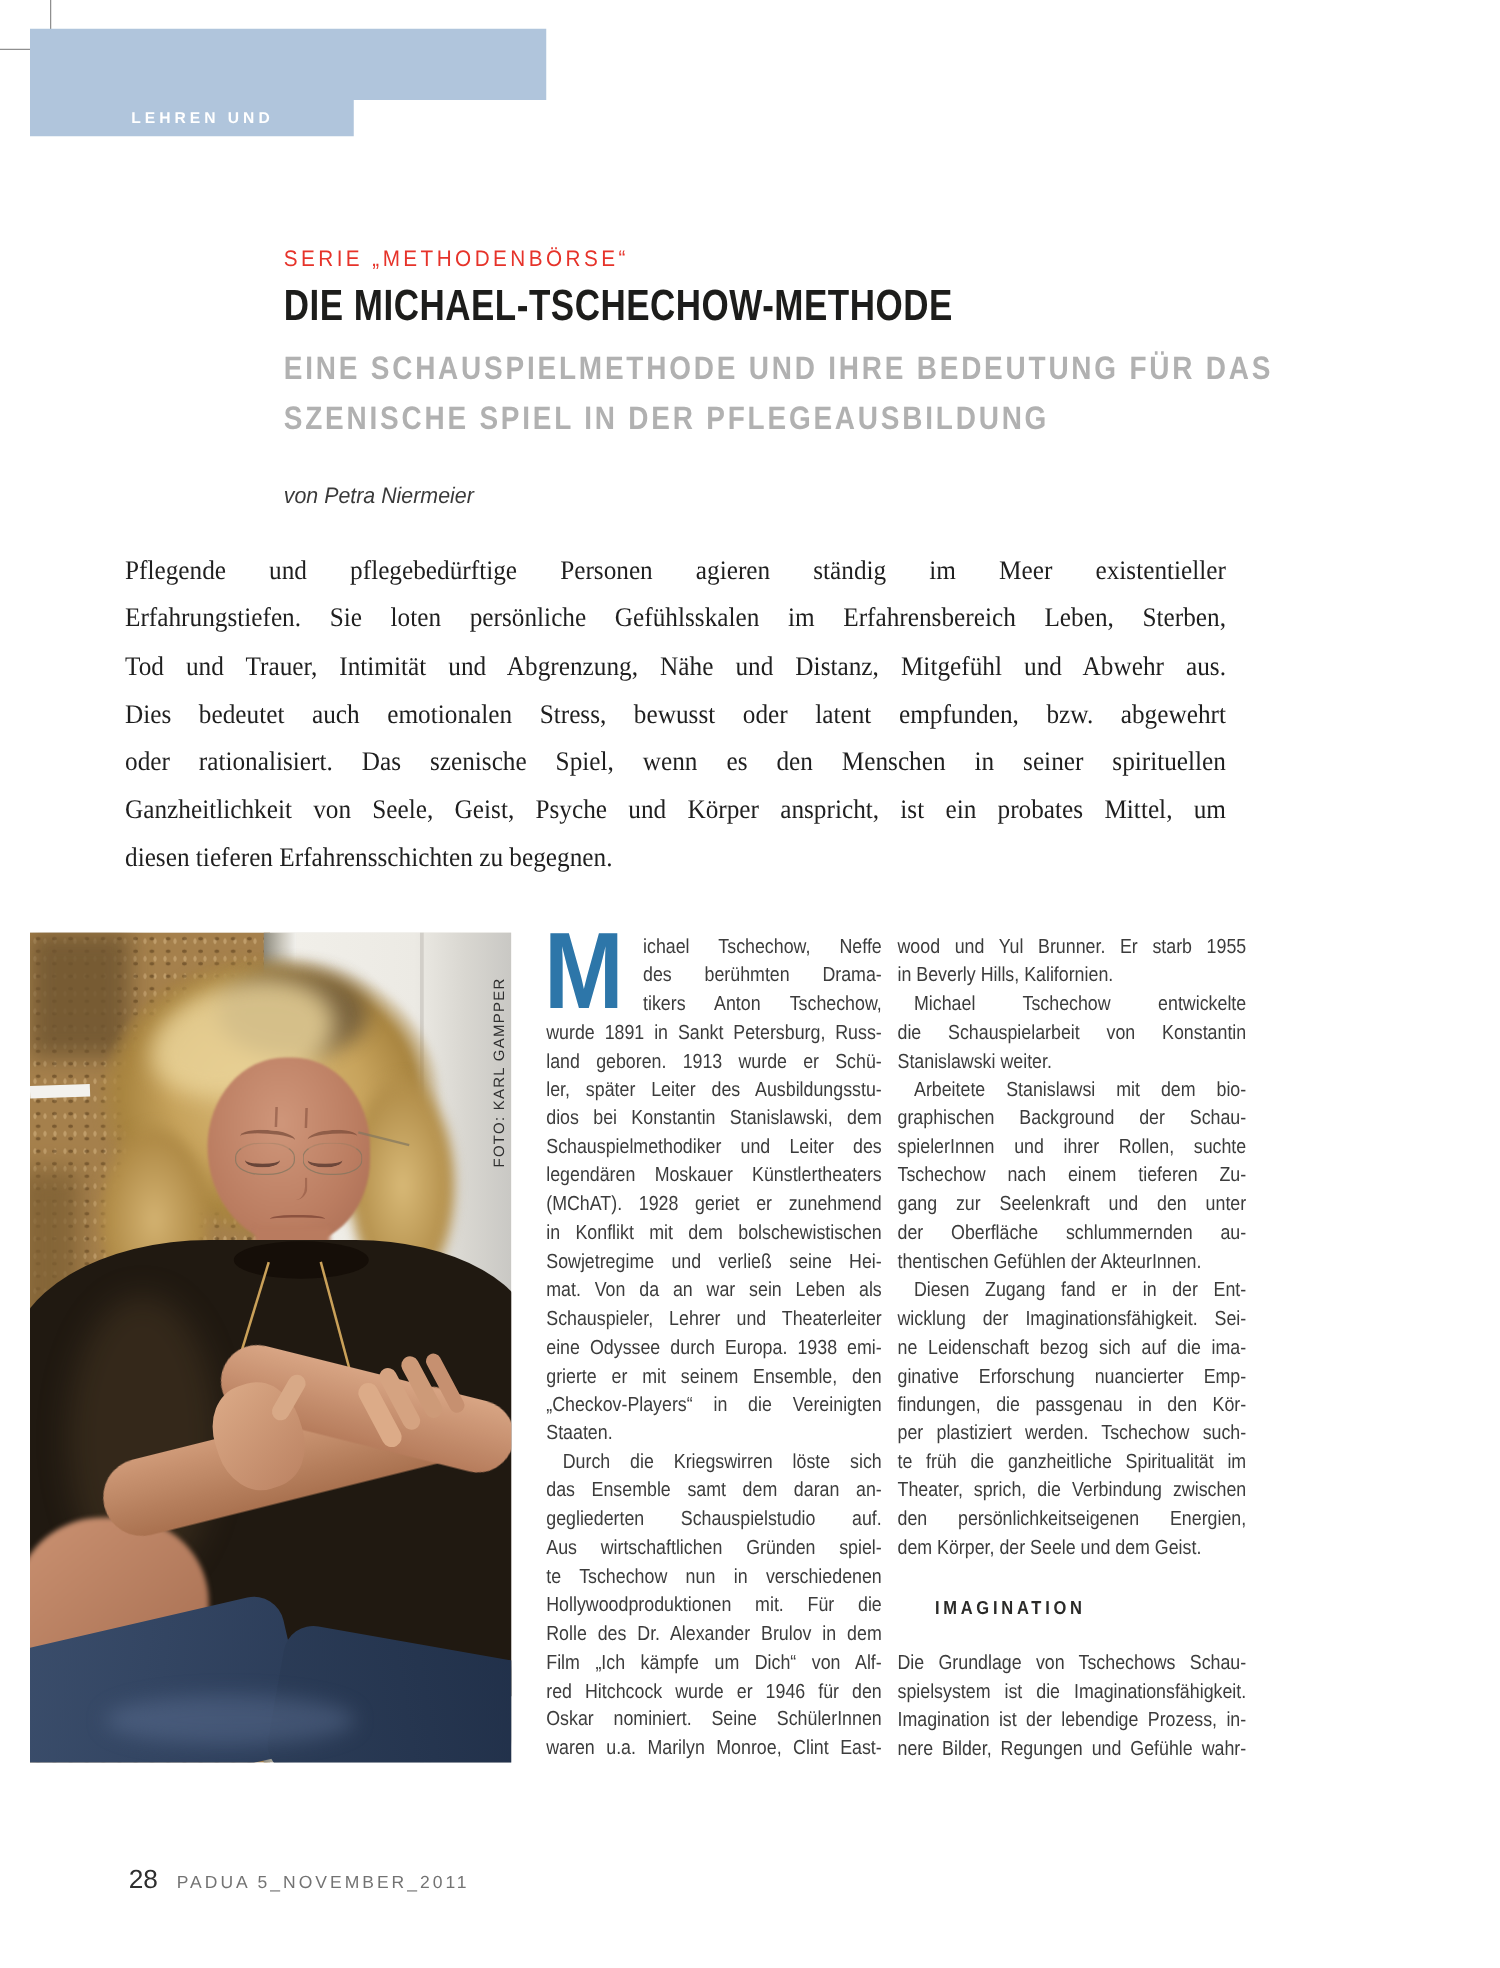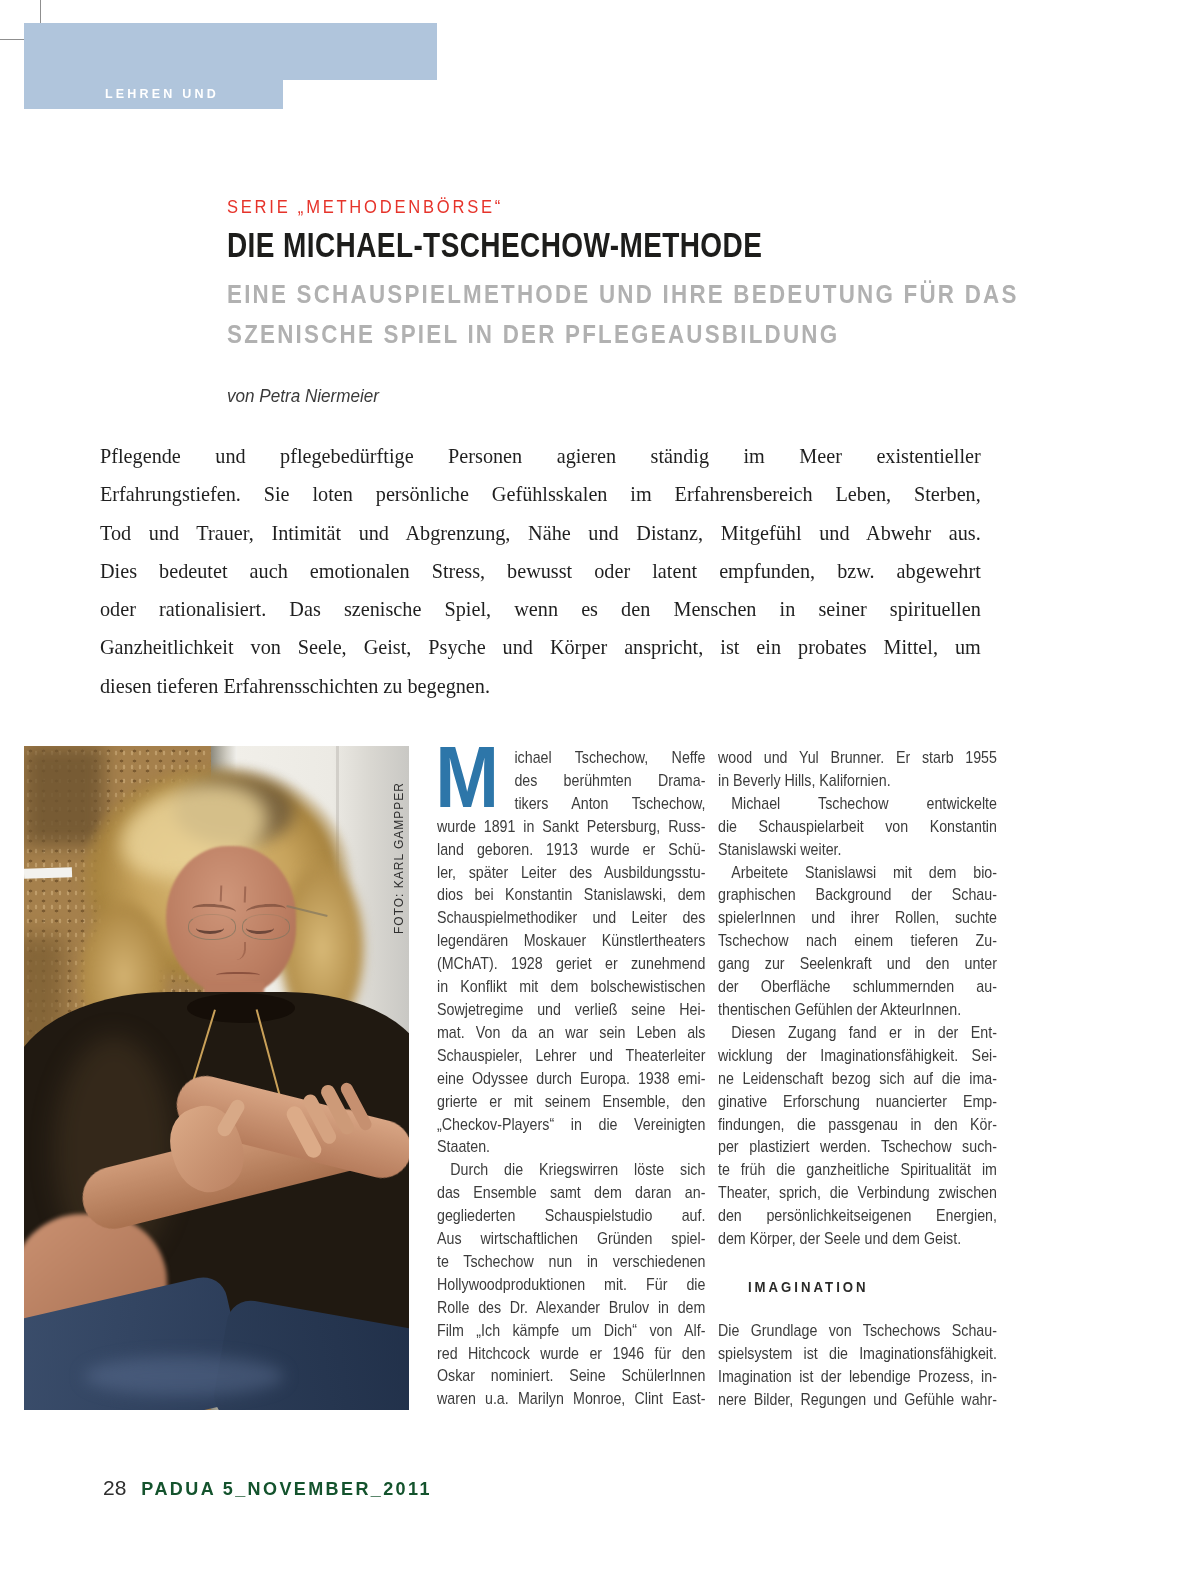--- a/index.html
+++ b/index.html
@@ -42,22 +42,22 @@
        transform:scaleX(.88);transform-origin:0 0;}
   .col1{left:437px;width:305px;}
   .col2{left:718px;width:317px;}
   .dropcap{position:absolute;left:-2px;top:-9px;font-size:87px;line-height:80px;font-weight:bold;
            color:var(--dropblue,#2d76a9);}
   .subhead{margin-top:26px;margin-bottom:20px;padding-left:34px;font-weight:bold;font-size:15px;
            letter-spacing:3.4px;color:#2a2a28;}
 
   
   .pagefoot{position:absolute;left:103px;top:1476px;display:flex;align-items:baseline;}
-  .pn{font-size:21px;color:#2e2e2e;}
-  .issue{margin-left:15px;font-size:18px;font-weight:bold;letter-spacing:2.4px;color:#14532d;}
+  .pn{font-size:21px;color:#2e2e2e;margin-top:16px;}
+  .issue{margin-left:15px;font-size:14px;font-weight:normal;letter-spacing:2.4px;color:#737373;}
 
   
   .photo{position:absolute;left:24px;top:746px;width:385px;height:664px;margin:0;overflow:hidden;
          background:#e9e7e2;}
   .photo *{position:absolute;}
   .ph-cork{left:0;top:0;width:192px;height:100%;background-color:#a5804c;
     background-image:radial-gradient(rgba(70,45,15,.45) 1.5px,transparent 2.2px),
                      radial-gradient(rgba(230,200,150,.4) 1px,transparent 1.6px);
     background-size:13px 10px,8px 14px;}
   .ph-cork-dark1{left:0;top:0;width:80px;height:100px;background:#6f5530;filter:blur(9px);opacity:.85;}

